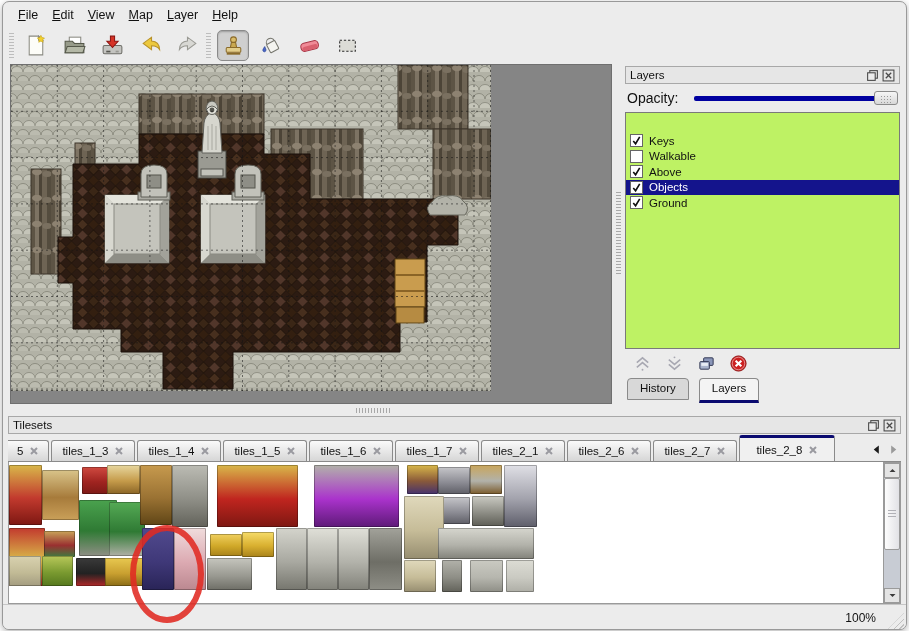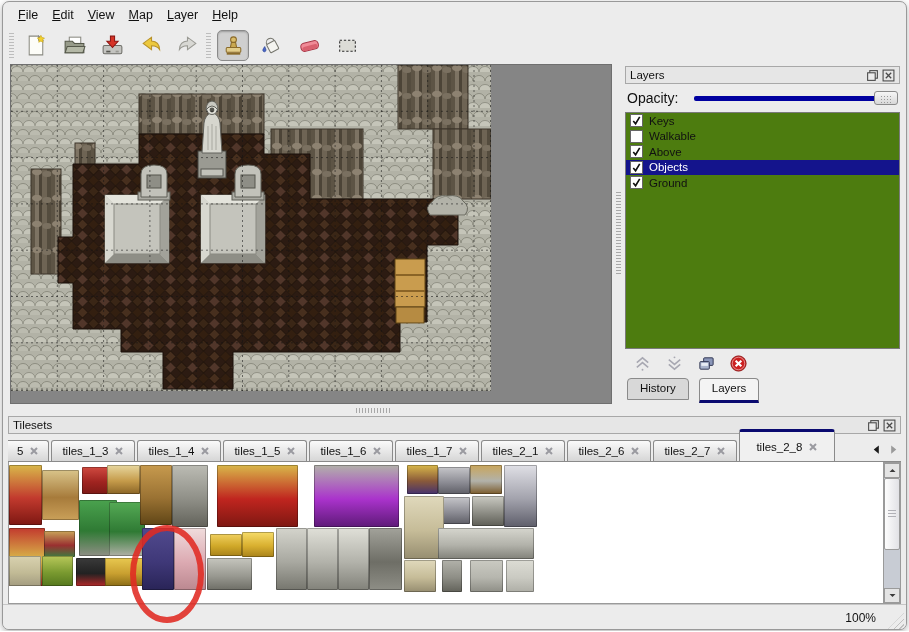--- a/index.html
+++ b/index.html
@@ -31,21 +31,21 @@
     padding:0 4px;font-size:11.5px;flex:0 0 auto;}
   .dock-title .spacer{flex:1;}
   .dock-title .ticon{width:13px;height:13px;margin-left:3px;display:flex;align-items:center;justify-content:center;}
   .opacity-row{display:flex;align-items:center;gap:16px;padding:6px 2px 6px 2px;flex:0 0 auto;font-size:14px;}
   .slider{flex:1;height:16px;position:relative;}
   .slider-track{position:absolute;left:0;right:2px;top:6px;height:5px;background:#0000a0;border-radius:2px;}
   .slider-handle{position:absolute;right:0;top:1px;width:24px;height:14px;border:1px solid #8a8a8a;border-radius:3px;
     background:linear-gradient(#f6f6f6,#d8d8d8);}
   .slider-handle .dots{position:absolute;left:5px;top:3px;width:13px;height:8px;
     background-image:radial-gradient(#9a9a9a 0.8px,rgba(0,0,0,0) 0.9px);background-size:3px 3px;}
-  .layer-list{flex:1;background:#4d7c0f;border:1px solid #7a7a7a;overflow:hidden;padding-top:0;}
+  .layer-list{flex:1;background:#bef264;border:1px solid #7a7a7a;overflow:hidden;padding-top:20px;}
   .layer-row{height:15.5px;display:flex;align-items:center;gap:6px;padding-left:4px;font-size:11.5px;}
   .layer-row.selected{background:#14148c;color:#ffffff;}
   .cb{width:13px;height:13px;background:#ffffff;border:1px solid #666;flex:0 0 auto;display:flex;align-items:center;justify-content:center;}
   .cb svg{width:11px;height:11px;}
   .layer-buttons{height:29px;display:flex;align-items:center;gap:12px;padding-left:7px;flex:0 0 auto;}
   .layer-buttons .lb{width:20px;height:20px;display:flex;align-items:center;justify-content:center;}
   .layer-buttons svg{width:19px;height:19px;}
   .dock-tabs{height:26px;display:flex;align-items:flex-start;gap:10px;padding-left:2px;flex:0 0 auto;}
   .dock-tab{padding:3px 12px 2px 12px;border:1px solid #8a8a8a;border-radius:4px 4px 0 0;background:#d8d8d8;font-size:11.5px;height:22px;}
   .dock-tab.active{background:#f4f4f4;border-bottom:3px solid #0a0a70;height:25px;}
@@ -53,21 +53,21 @@
   .hsplitter{height:12px;position:relative;flex:0 0 auto;}
   .grip-h{position:absolute;left:353px;top:4px;width:34px;height:5px;
     background:repeating-linear-gradient(90deg,#a8a8a8 0 1px,rgba(0,0,0,0) 1px 3px);}
   
   .tilesets-dock{height:188px;display:flex;flex-direction:column;padding:0 5px;flex:0 0 auto;}
   .tileset-tabs{height:27px;display:flex;align-items:flex-end;flex:0 0 auto;}
   .ts-tab{height:21px;display:flex;align-items:center;justify-content:center;gap:6px;padding:0 9px;
     border:1px solid #8a8a8a;border-bottom:none;border-radius:3px 3px 0 0;font-size:11.5px;
     background:linear-gradient(#fafafa,#d6d6d6);margin-right:2px;min-width:84px;}
   .ts-tab.truncated{min-width:34px;border-left:none;border-radius:0 3px 0 0;}
-  .ts-tab.active{height:32px;background:#f0f0f0;border-top:3px solid #0a0a70;min-width:96px;}
+  .ts-tab.active{height:26px;background:#f0f0f0;border-top:3px solid #0a0a70;min-width:96px;}
   .ts-tab .x-ico{width:10px;height:10px;}
   .ts-arrows{margin-left:auto;display:flex;align-items:flex-end;gap:1px;padding-bottom:1px;}
   .ts-arrow{width:16px;height:21px;display:flex;align-items:center;justify-content:center;background:#ececec;}
   .ts-arrow svg{width:11px;height:11px;}
   .tileset-body{flex:1;display:flex;border-top:1px solid #8a8a8a;}
   .tileset-content{flex:1;background:#ffffff;border:1px solid #9a9a9a;border-top:none;position:relative;overflow:hidden;}
   .tile{position:absolute;border-radius:1px;box-shadow:inset 0 0 0 1px rgba(0,0,0,.28);}
   .ts-scrollbar{width:17px;display:flex;flex-direction:column;background:#c8ccd4;border:1px solid #9a9a9a;border-left:none;}
   .sb-btn{height:15px;background:#e4e4e4;border:1px solid #9a9a9a;display:flex;align-items:center;justify-content:center;}
   .sb-btn svg{width:9px;height:9px;}

